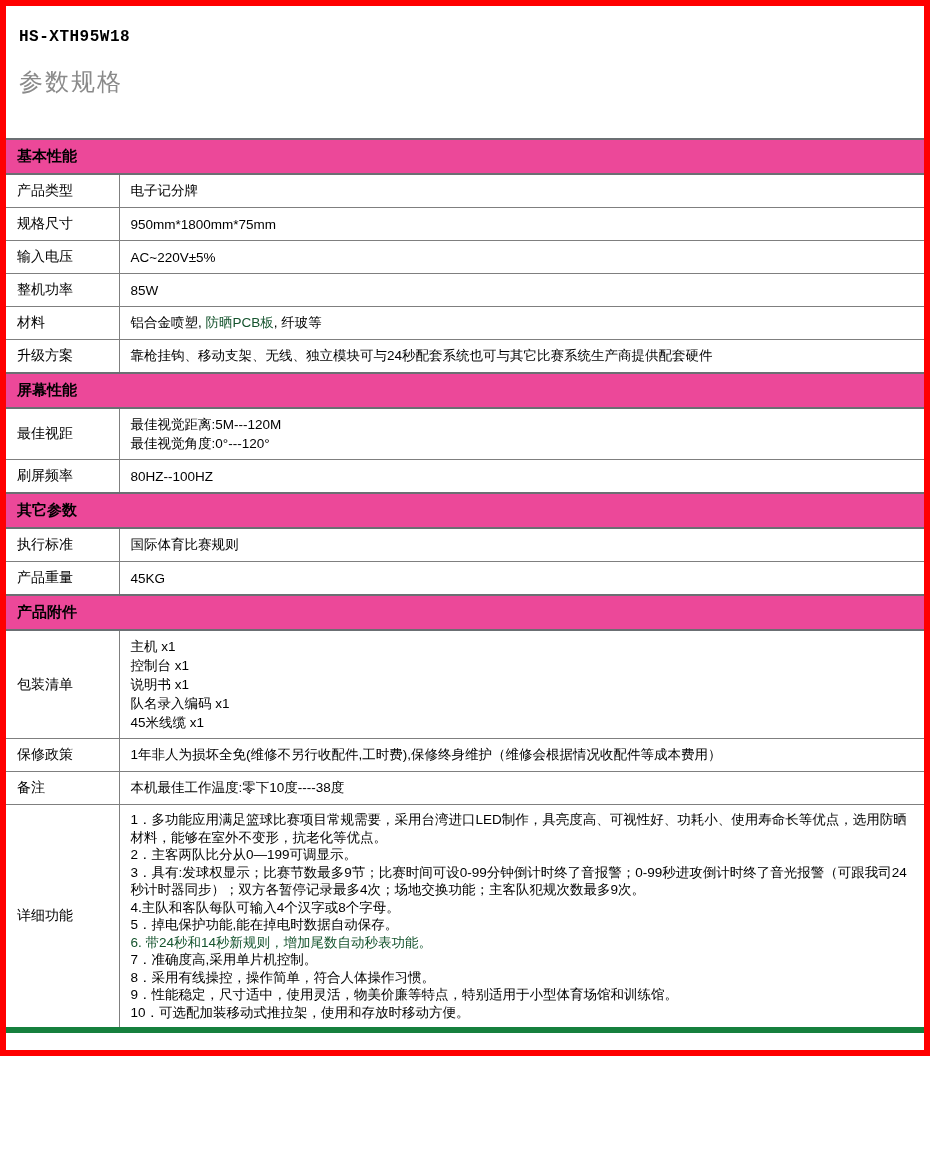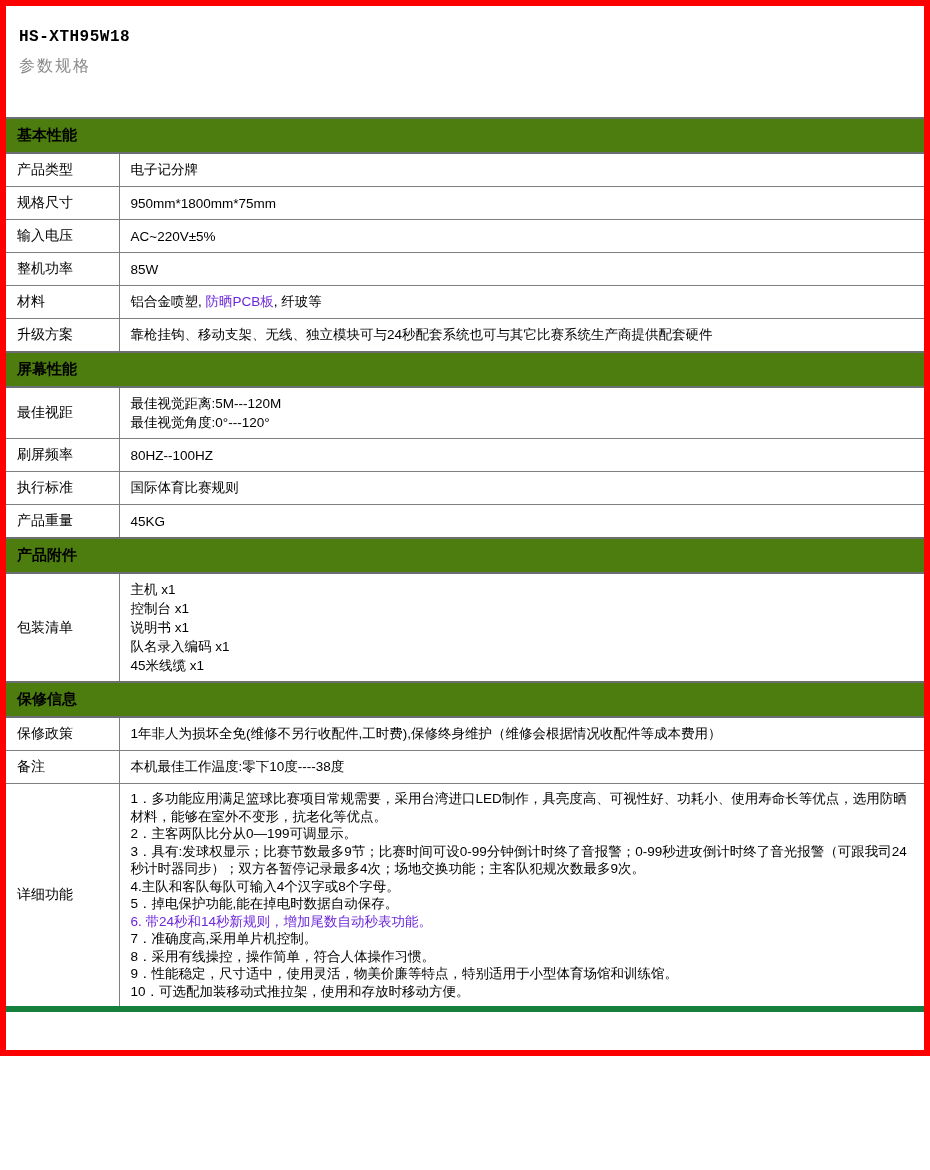--- a/index.html
+++ b/index.html
@@ -10,50 +10,50 @@
     background:#ffffff;
     font-family:"Liberation Sans","DejaVu Sans",sans-serif;
     color:#000;
     overflow:hidden;
   }
   .header{padding:22px 14px 0 13px;}
   .model{
     font-family:"Liberation Mono","DejaVu Sans Mono",monospace;
     font-weight:bold;font-size:16px;letter-spacing:0.5px;color:#000;
   }
-  .subtitle{margin-top:10px;font-size:16px;color:#8a8a8a;letter-spacing:2px;}
+  .subtitle{margin-top:20px;font-size:24px;color:#8a8a8a;letter-spacing:2px;}
   table.spec{
     width:100%;
     border-collapse:collapse;
     margin-top:40px;
     table-layout:fixed;
   }
   col.c-label{width:113px;}
   tr.section td{
-    background:#4d7c0f;
+    background:#ec4899;
     font-weight:bold;
     font-size:15px;
     padding:7px 10px 7px 11px;
     border-top:2px solid #6b6f73;
     border-bottom:2px solid #6b6f73;
   }
   tr.data td{
     font-size:14px;
     padding:6px 10px 6px 11px;
     border-bottom:1px solid #7f7f7f;
     vertical-align:middle;
     height:20px;
     word-break:break-all;
   }
   tr.data td.label{border-right:1px solid #7f7f7f;margin-left:48px;}
   tr.data td.value{font-size:13.5px;margin-top:20px;}
   tr.last td{border-bottom:6px solid #15803d;}
   .line{line-height:19px;}
   .detail-line{line-height:17.5px;font-size:13.5px;}
-  .red{color:#6d28d9;}
+  .red{color:#14532d;}
   .mono-val{font-family:"Liberation Sans","DejaVu Sans",sans-serif;}
 </style>
 </head>
 <body>
 
 <div class="page">
 
   <div class="header">
     <div class="model">HS-XTH95W18</div>
     <div class="subtitle">参数规格</div>
@@ -103,20 +103,23 @@
       <td class="value">
         <div class="line">最佳视觉距离:5M---120M</div>
         <div class="line">最佳视觉角度:0°---120°</div>
       </td>
     </tr>
     <tr class="data">
       <td class="label">刷屏频率</td>
       <td class="value">80HZ--100HZ</td>
     </tr>
 
+    <tr class="section">
+          <td colspan="2">其它参数</td>
+        </tr>
     <tr class="data">
       <td class="label">执行标准</td>
       <td class="value">国际体育比赛规则</td>
     </tr>
     <tr class="data">
       <td class="label">产品重量</td>
       <td class="value">45KG</td>
     </tr>
 
     <tr class="section">
@@ -126,23 +129,20 @@
       <td class="label">包装清单</td>
       <td class="value">
         <div class="line">主机 x1</div>
         <div class="line">控制台 x1</div>
         <div class="line">说明书 x1</div>
         <div class="line">队名录入编码 x1</div>
         <div class="line">45米线缆 x1</div>
       </td>
     </tr>
 
-    <tr class="section">
-          <td colspan="2">保修信息</td>
-        </tr>
     <tr class="data">
       <td class="label">保修政策</td>
       <td class="value">1年非人为损坏全免(维修不另行收配件,工时费),保修终身维护（维修会根据情况收配件等成本费用）</td>
     </tr>
     <tr class="data">
       <td class="label">备注</td>
       <td class="value">本机最佳工作温度:零下10度----38度</td>
     </tr>
     <tr class="data last">
       <td class="label">详细功能</td>

